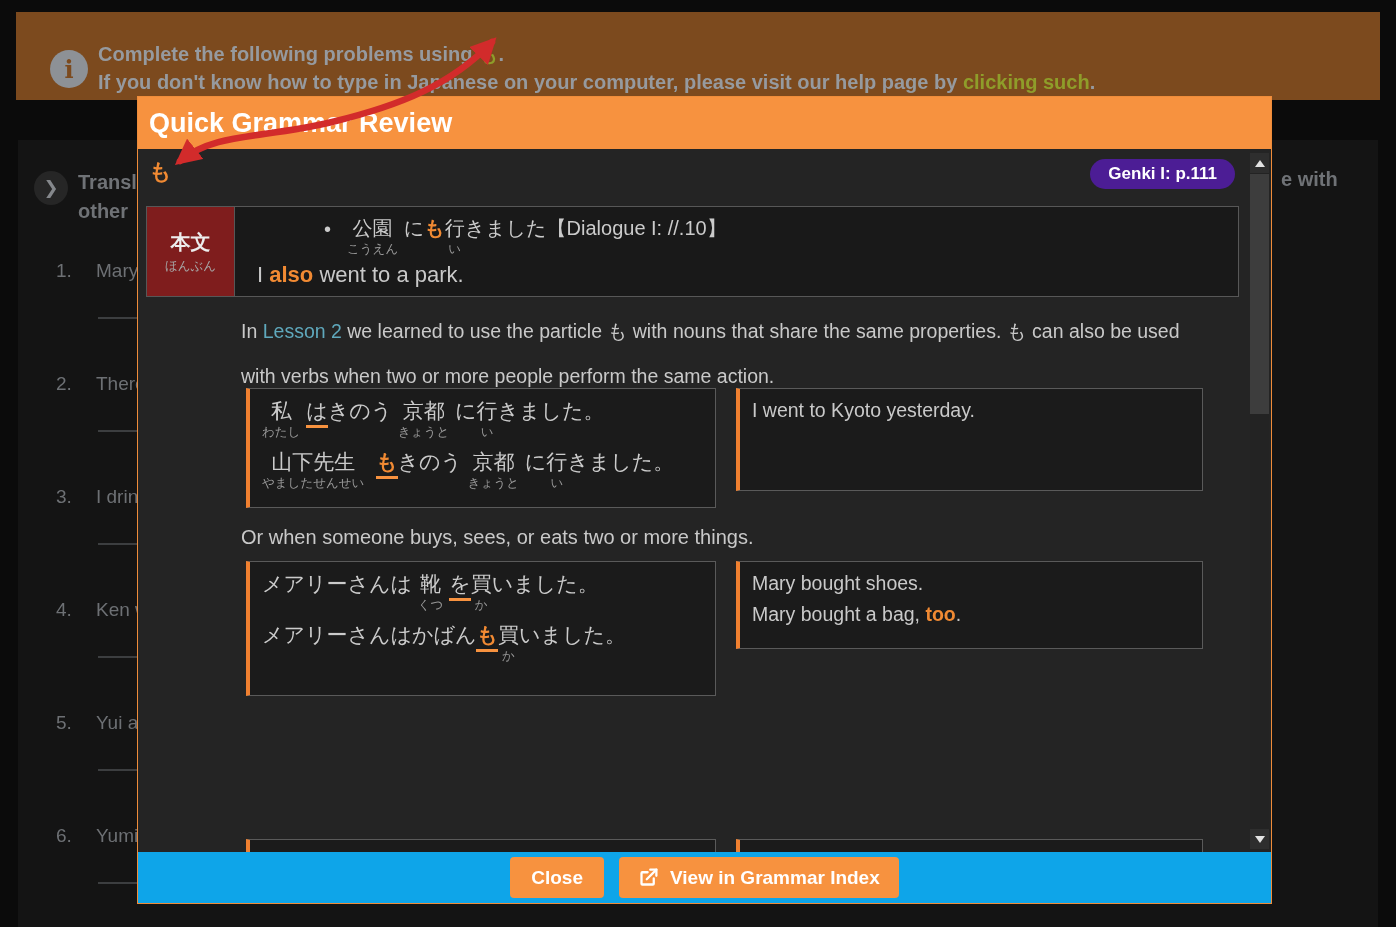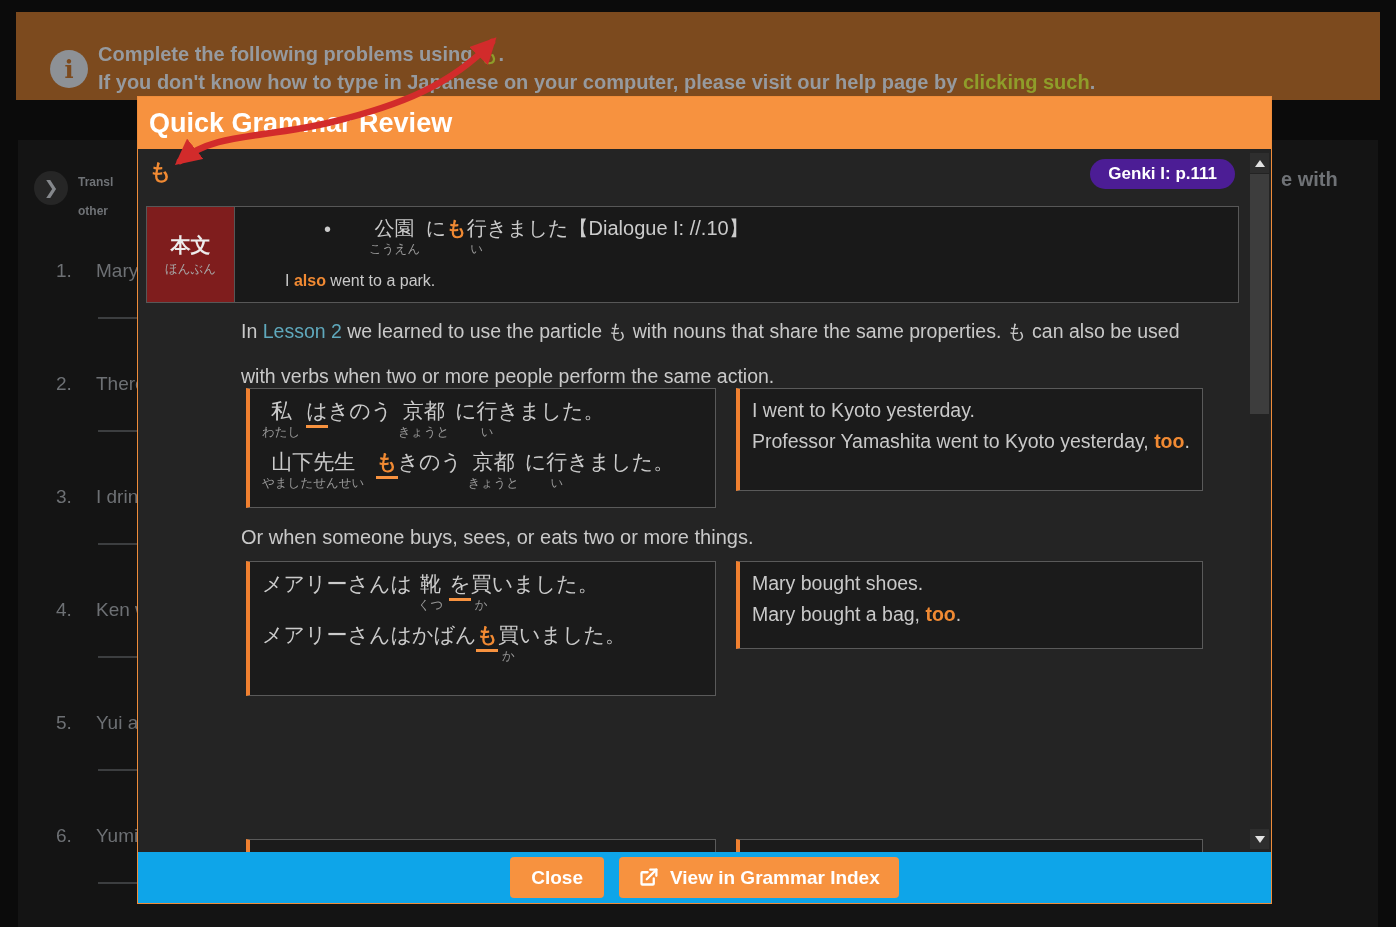--- a/index.html
+++ b/index.html
@@ -13,21 +13,21 @@
     display:flex;align-items:center;justify-content:center;color:#7c4a1e;
     font-family:"DejaVu Serif","Liberation Serif",serif;font-weight:bold;font-size:24px;}
   .banner-text{position:absolute;left:82px;top:28px;font-size:20px;font-weight:bold;color:#969a9f;line-height:28px;}
   .olive{color:#8f9d2a;}
   .banner-link{color:#8f9d2a;cursor:pointer;}
 
   
   .bg-panel{position:absolute;left:18px;top:140px;width:1360px;height:787px;background:#141414;z-index:1;}
   .bg-chevron{position:absolute;left:34px;top:171px;width:34px;height:34px;border-radius:50%;background:#262626;
     display:flex;align-items:center;justify-content:center;color:#85888c;font-size:18px;font-weight:bold;}
-  .bg-title{position:absolute;left:78px;top:168px;font-size:12px;font-weight:bold;color:#6f7276;line-height:29px;}
+  .bg-title{position:absolute;left:78px;top:168px;font-size:20px;font-weight:bold;color:#6f7276;line-height:29px;}
   .bg-title-right{position:absolute;left:1281px;top:168px;font-size:20px;font-weight:bold;color:#6f7276;}
   .bg-item{position:absolute;left:38px;font-size:19px;color:#6d7074;}
   .bg-item .num{display:inline-block;width:26px;}
   .bg-item .txt{margin-left:14px;white-space:pre;}
   .bg-underline{position:absolute;left:80px;width:57px;height:2px;background:#3c3e40;}
 
   
   .modal{position:absolute;left:137px;top:96px;width:1135px;height:808px;z-index:20;
     border:1px solid #ef8c3a;display:flex;flex-direction:column;background:#242424;}
   .modal-header{height:52px;flex:none;background:#f7923f;display:flex;align-items:center;padding-left:11px;}
@@ -48,22 +48,22 @@
 
   
   .honbun-table{position:absolute;left:8px;top:57px;width:1093px;display:flex;border:1px solid #575757;}
   .honbun-label{width:88px;flex:none;background:#7f1d1d;border-right:1px solid #575757;
     display:flex;flex-direction:column;align-items:center;justify-content:center;gap:2px;}
   .honbun-kanji{font-size:20px;font-weight:bold;color:#ededed;}
   .honbun-furi{font-size:12.5px;color:#a7a7a7;}
   .honbun-content{flex:1;background:#191919;padding:9px 10px 7px 0;}
   .bullet-row{display:flex;padding-left:89px;}
   .bullet{color:#cbcbcb;font-size:20px;margin-right:16px;line-height:1.3;}
-  .jp-inline{font-size:20px;color:#cbcbcb;margin-left:22px;}
-  .bullet-en{padding-left:50px;font-size:16px;color:#c9c9c9;margin-top:9px;line-height:29px;}
+  .jp-inline{font-size:20px;color:#cbcbcb;}
+  .bullet-en{padding-left:22px;font-size:22px;color:#c9c9c9;margin-top:3px;line-height:29px;}
 
   
   .para{position:absolute;left:103px;width:975px;font-size:19.5px;color:#c9c9c9;line-height:45px;}
   .flow{white-space:pre-wrap;}
   .mid-line{position:absolute;left:103px;font-size:20px;color:#c9c9c9;}
   .box-row{position:absolute;left:108px;display:flex;gap:20px;align-items:flex-start;}
   .ex-box{background:#1b1b1b;border:1px solid #5a5a5a;border-left:4px solid #f08030;padding:9px 12px 4px 12px;overflow:hidden;}
   .ex-jp{width:470px;}
   .ex-en{width:467px;padding-top:6px;}
   .jp-line{font-size:21px;color:#cbcbcb;margin-bottom:7px;min-height:44px;}
@@ -192,21 +192,20 @@
               </span><span class="tk">  </span><span class="tk hl ul">も</span><span class="tk">きのう</span><span class="tk"> </span><span class="rb">
                 <span class="rbase">京都</span>
                 <span class="furi">きょうと</span>
               </span><span class="tk"> に</span><span class="rb">
                 <span class="rbase">行</span>
                 <span class="furi">い</span>
               </span><span class="tk">きました。</span></div>
           </div>
         <div class="ex-box ex-en" style="height:103px;">
             <div class="en-line flow"><span class="tk-flow">I went to Kyoto yesterday.</span></div>
-            <div class="en-line flow"><span class="tk-flow">Professor Yamashita went to Kyoto yesterday, </span><span class="tk-flow hl">too</span><span class="tk-flow">.</span></div>
           </div>
       </div>
 
       <div class="mid-line" style="top:377px;">Or when someone buys, sees, or eats two or more things.</div>
 
       <div class="box-row" style="top:412px;">
         <div class="ex-box ex-jp" style="height:135px;">
             <div class="jp-line"><span class="tk">メアリーさんは</span><span class="tk"> </span><span class="rb">
                 <span class="rbase">靴</span>
                 <span class="furi">くつ</span>

